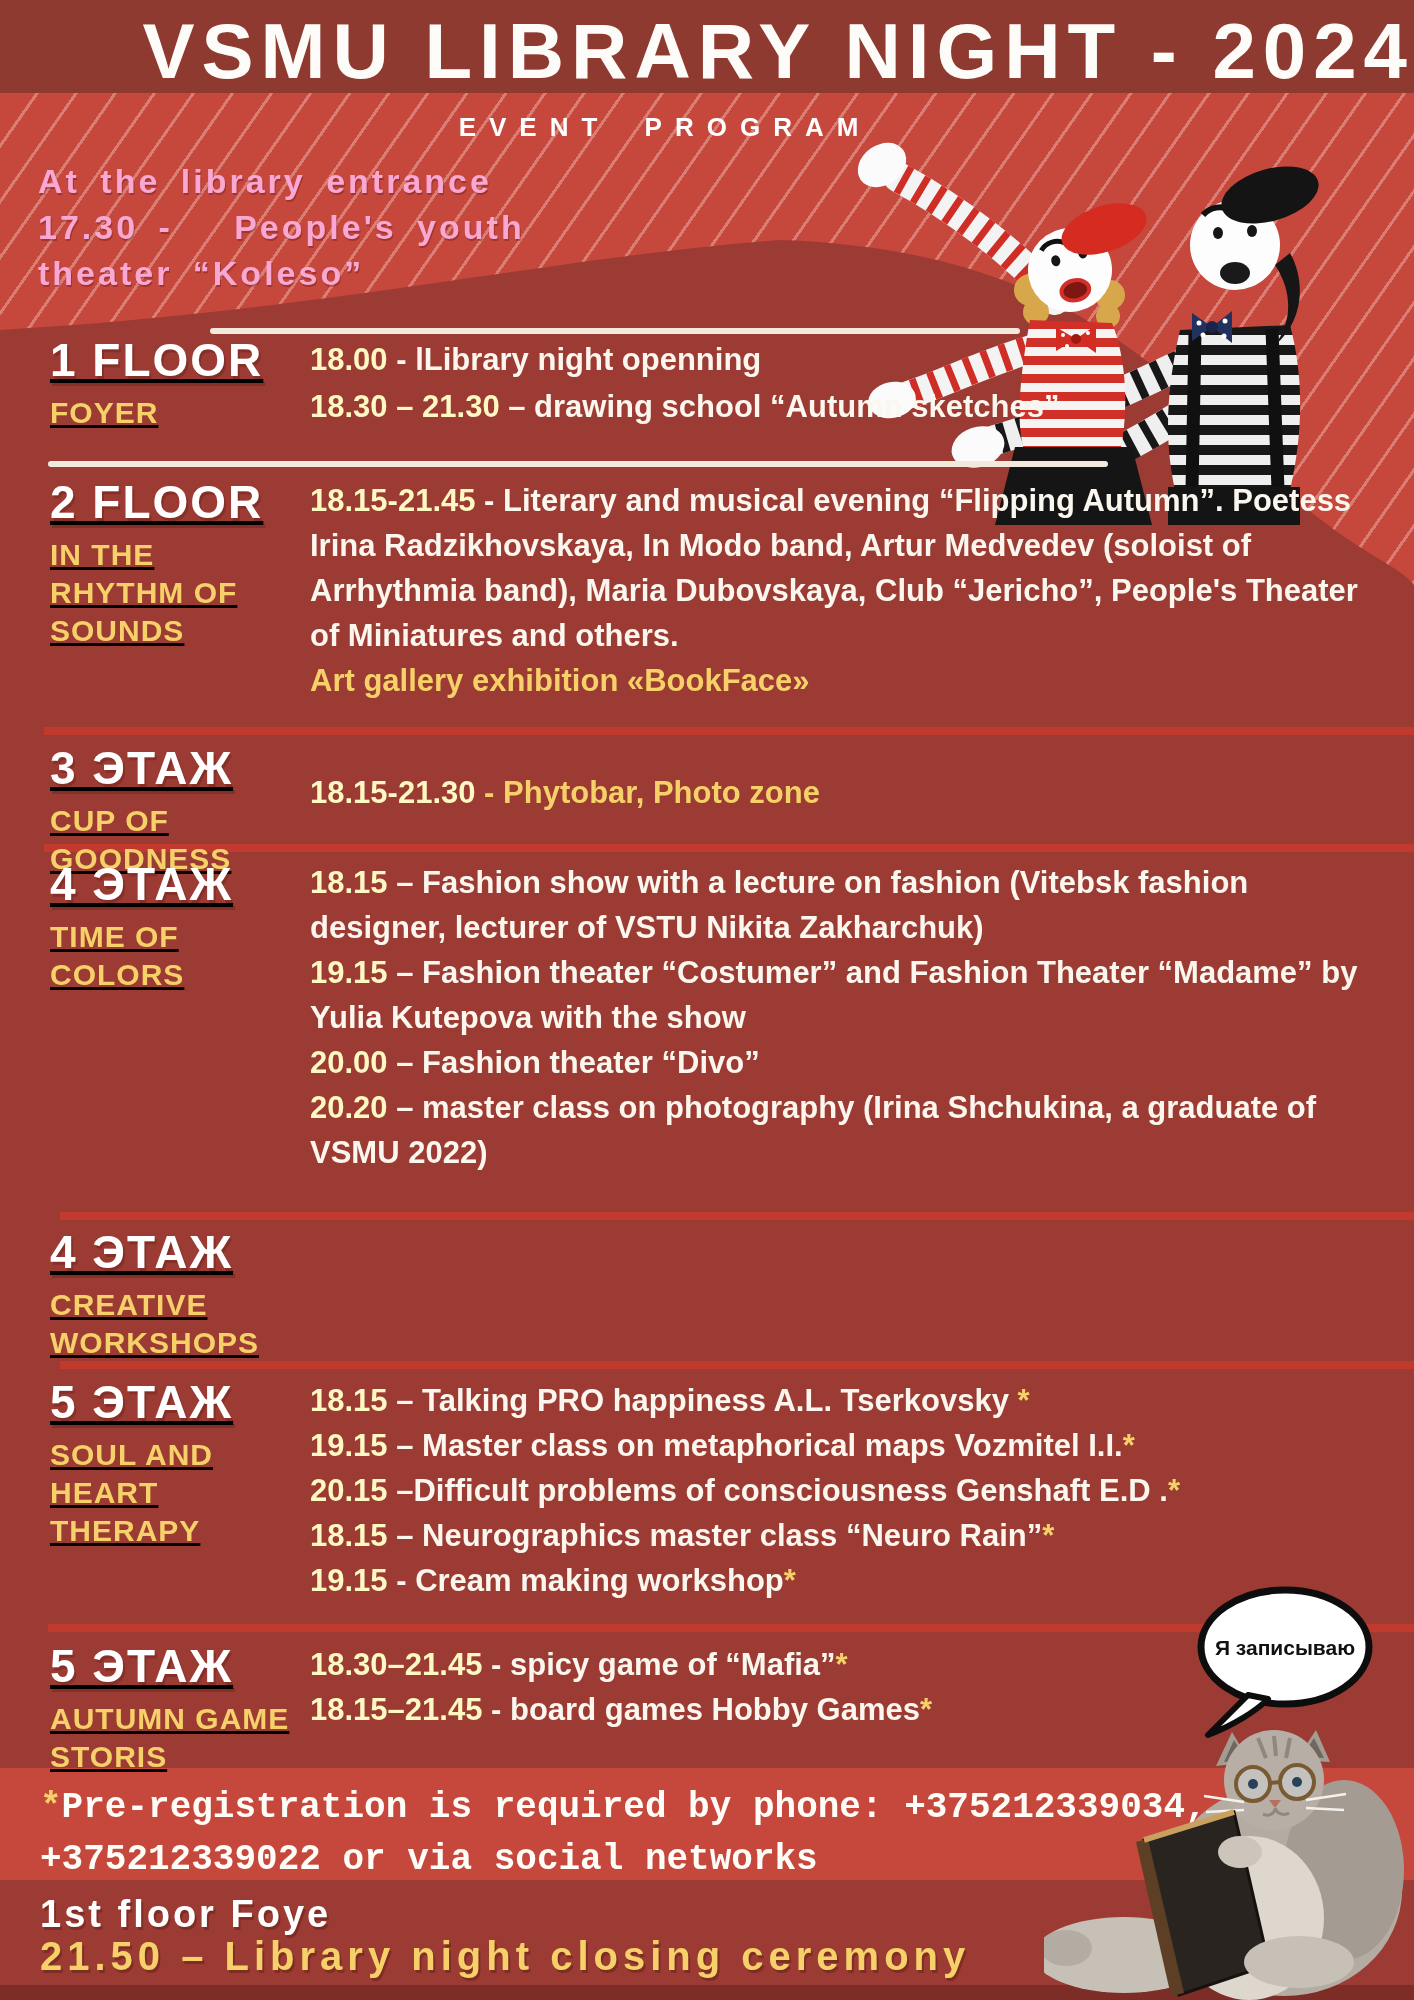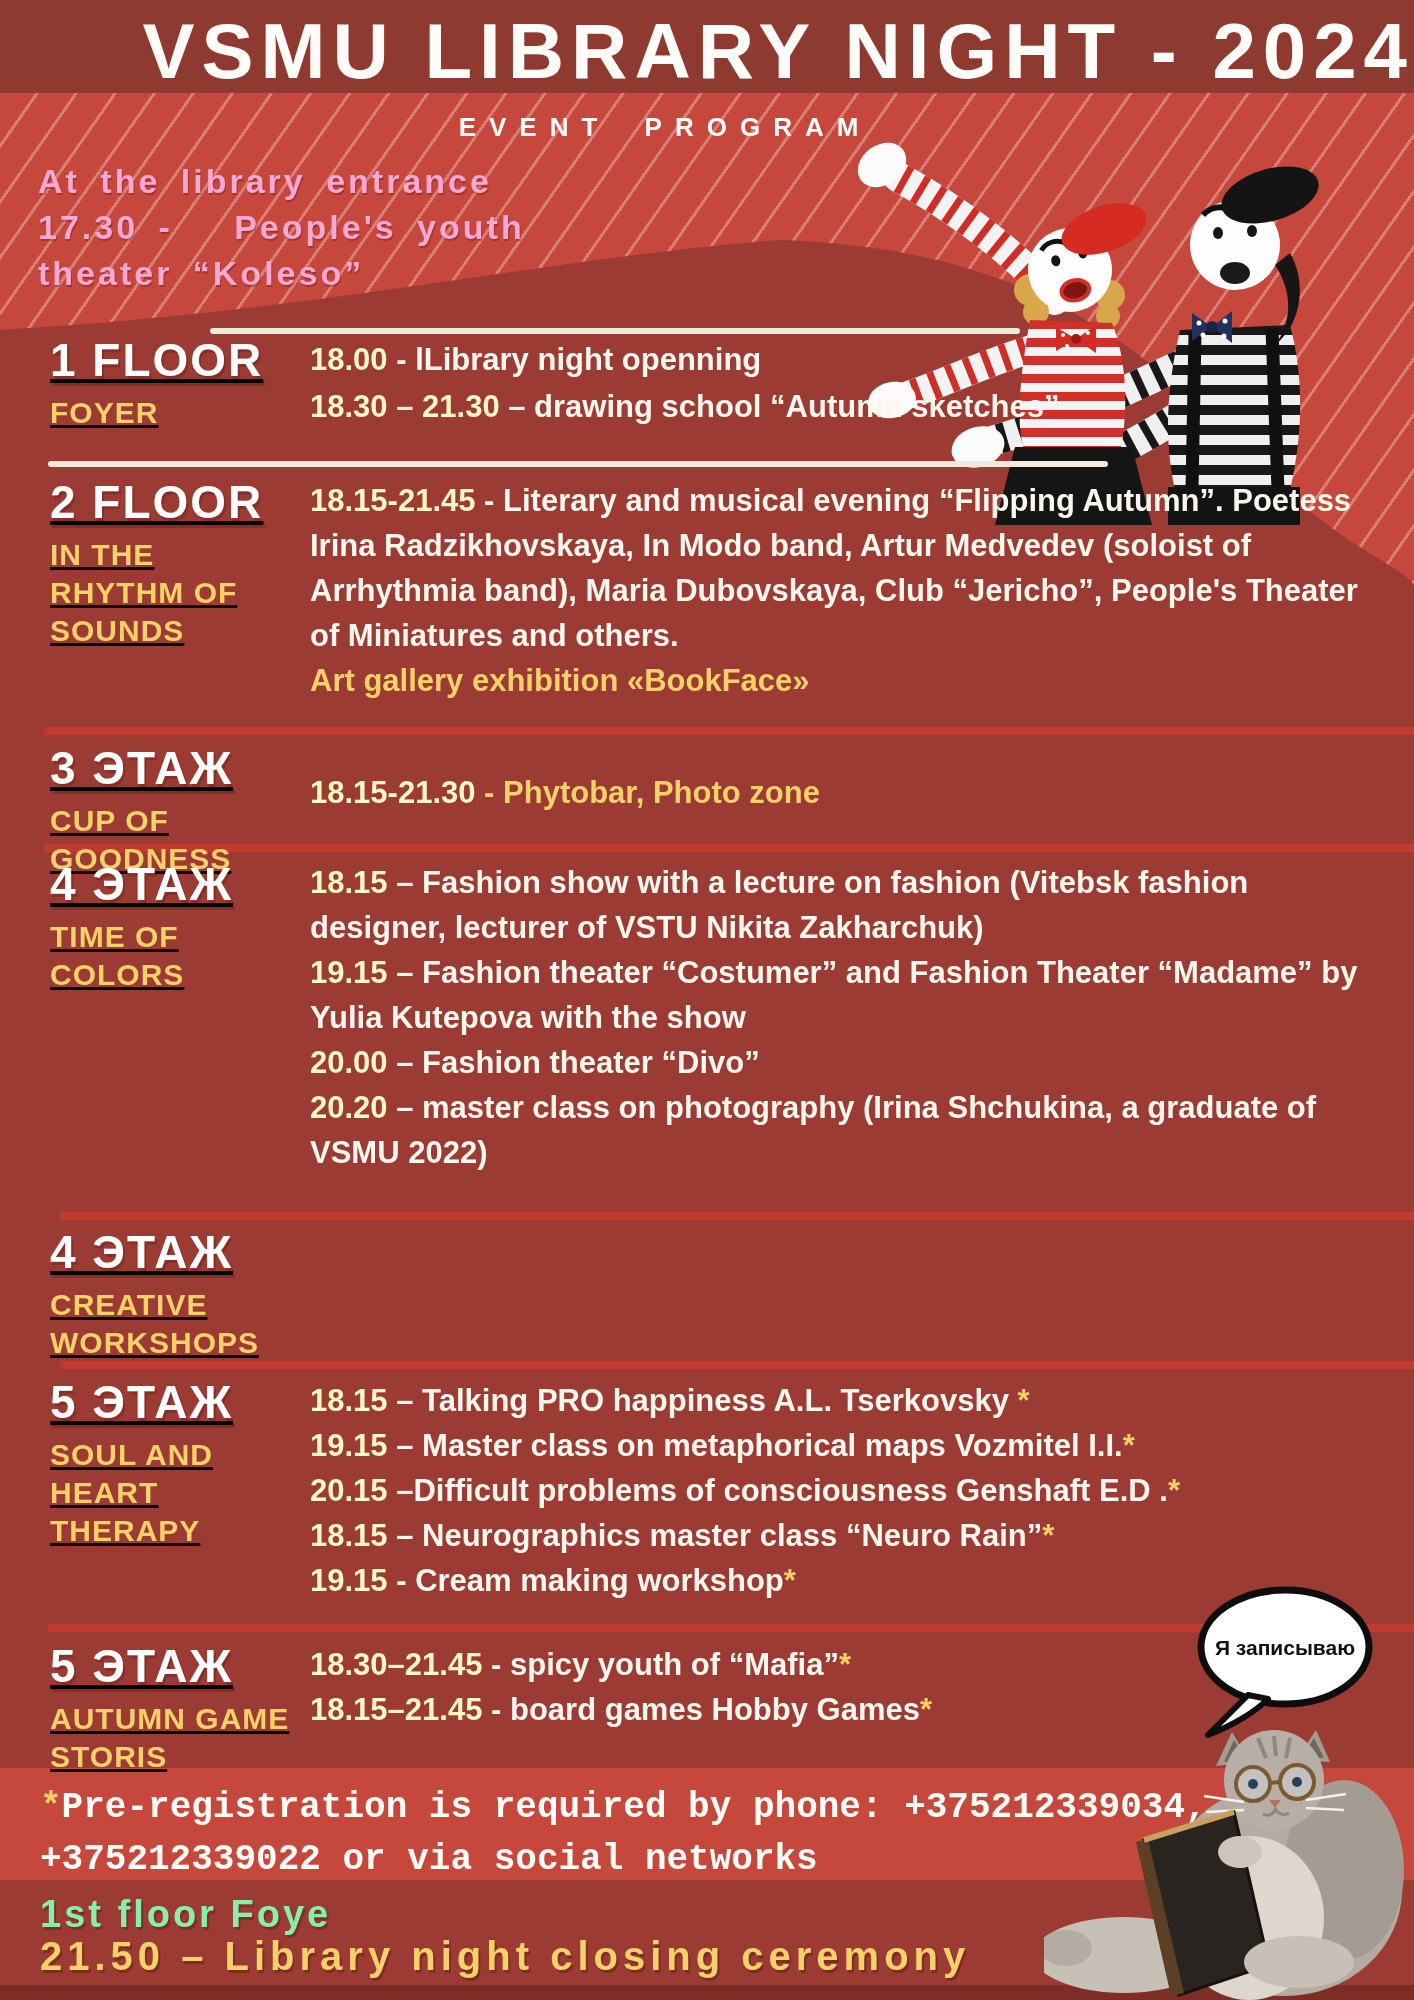--- a/index.html
+++ b/index.html
@@ -58,21 +58,21 @@
   .mt26{margin-top:26px;}
   
   .note{
     position:absolute;left:40px;top:1782px;width:1180px;
     font-family:"Liberation Mono",monospace;font-weight:bold;font-size:36px;line-height:52px;
     color:#fffdf8;
   }
   .note .s{color:#f6d169;}
   .closing-loc{
     position:absolute;left:40px;top:1893px;font-size:38px;font-weight:bold;letter-spacing:3px;
-    color:#86efac;text-shadow:2px 3px 0 rgba(60,10,5,.3);white-space:nowrap;
+    color:#ffffff;text-shadow:2px 3px 0 rgba(60,10,5,.3);white-space:nowrap;
   }
   .closing{
     position:absolute;left:40px;top:1934px;font-size:40px;font-weight:bold;letter-spacing:5px;
     color:#f6d169;text-shadow:2px 3px 0 rgba(60,10,5,.3);white-space:nowrap;
   }
   
   .mimes{position:absolute;left:820px;top:95px;}
   .cat{position:absolute;left:1044px;top:1700px;}
   .bubble{position:absolute;left:1190px;top:1585px;}
 </style>
@@ -247,21 +247,21 @@
     </div>
   </div>
 
   <div class="sec" style="top:1642px">
     <div class="lab">
       <div class="floor">5 ЭТАЖ</div>
       <div class="sub">AUTUMN GAME
 STORIS</div>
     </div>
     <div class="evts">
-      <div class="ev"><span class="t">18.30–21.45</span> <span>- spicy youth of  “Mafia”</span><span class="s">*</span></div>
+      <div class="ev"><span class="t">18.30–21.45</span> <span>- spicy game of  “Mafia”</span><span class="s">*</span></div>
       <div class="ev"><span class="t">18.15–21.45</span> <span>- board games Hobby Games</span><span class="s">*</span></div>
     </div>
   </div>
 
   <div class="note"><span class="s">*</span><span>Pre-registration is required by phone: +375212339034, +375212339022 or via social networks</span></div>
   <div class="closing-loc">1st floor Foye</div>
   <div class="closing">21.50 – Library night closing ceremony</div>
 
   <svg class="cat" width="370" height="300" viewBox="0 0 370 300">
     <ellipse cx="80" cy="255" rx="90" ry="38" fill="#c7c0b6"></ellipse>

